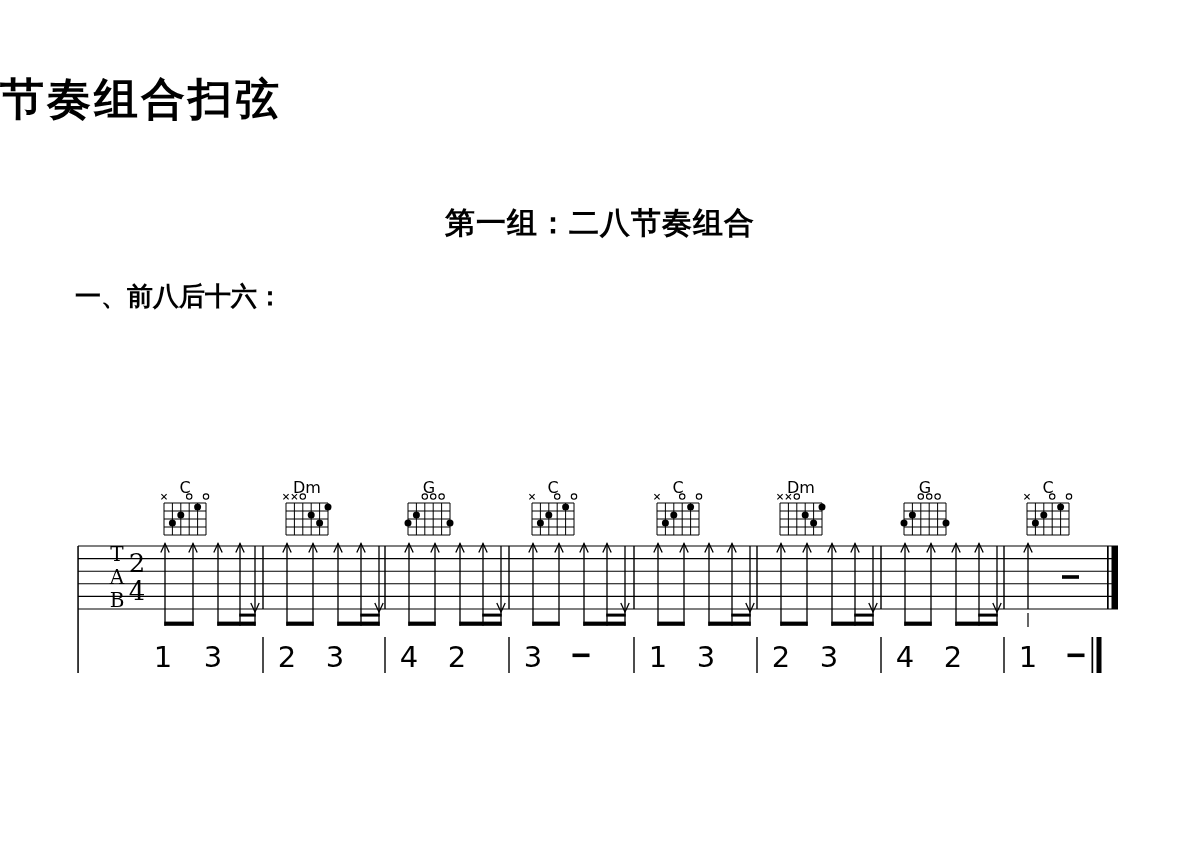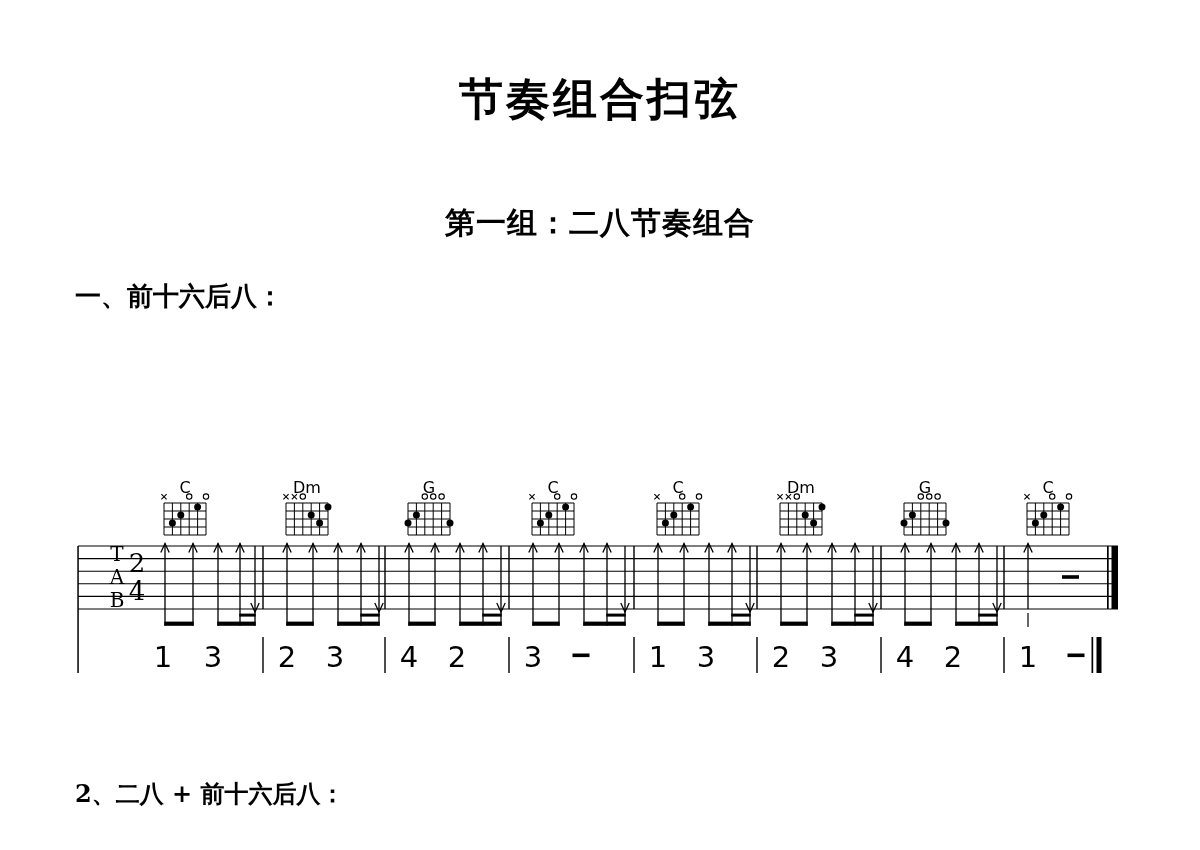--- a/index.html
+++ b/index.html
@@ -1,33 +1,33 @@
 <!DOCTYPE html>
 <html><head>
 <meta charset="utf-8">
 <style>
   html,body{margin:0;padding:0;background:#fff;}
   .page{position:relative;width:1200px;height:850px;background:#ffffff;color:#000;
         font-family:"DejaVu Serif", serif;overflow:hidden;}
-  .doc-title{position:absolute;top:70px;left:0;right:0;text-align:center;
+  .doc-title{position:absolute;top:70px;left:0;right:0;text-align:left;
              font-size:44px;font-weight:bold;letter-spacing:3px;}
   .doc-subtitle{position:absolute;top:203px;left:0;right:0;text-align:center;
                 font-size:30px;font-weight:bold;letter-spacing:1px;}
   .sec-heading{position:absolute;top:279px;left:75px;font-size:26px;font-weight:bold;}
   .ex1-label{position:absolute;top:398px;left:75px;font-size:24px;font-weight:bold;}
   .ex2-label{position:absolute;top:778px;left:75px;font-size:24px;font-weight:bold;}
   #tab-svg{position:absolute;top:0;left:0;}
 </style>
 </head>
 <body>
 
 <div class="page">
   <div class="doc-title">节奏组合扫弦</div>
   <div class="doc-subtitle">第一组：二八节奏组合</div>
-  <div class="sec-heading">一、前十六后八：</div>
+  <div class="sec-heading">一、前八后十六：</div>
   <svg id="tab-svg" width="1200" height="850" viewBox="0 0 1200 850" xmlns="http://www.w3.org/2000/svg">
       <line x1="78" y1="546" x2="1118" y2="546" stroke="#000000" stroke-width="1.1"></line>
       <line x1="78" y1="558.6" x2="1118" y2="558.6" stroke="#000000" stroke-width="1.1"></line>
       <line x1="78" y1="571.2" x2="1118" y2="571.2" stroke="#000000" stroke-width="1.1"></line>
       <line x1="78" y1="583.8" x2="1118" y2="583.8" stroke="#000000" stroke-width="1.1"></line>
       <line x1="78" y1="596.4" x2="1118" y2="596.4" stroke="#000000" stroke-width="1.1"></line>
       <line x1="78" y1="609" x2="1118" y2="609" stroke="#000000" stroke-width="1.1"></line>
       <text x="117" y="561" font-size="20" font-family="&quot;DejaVu Serif&quot;, serif" text-anchor="middle" font-weight="normal" fill="#000000">T</text>
       <text x="117" y="584" font-size="20" font-family="&quot;DejaVu Serif&quot;, serif" text-anchor="middle" font-weight="normal" fill="#000000">A</text>
       <text x="117" y="607" font-size="20" font-family="&quot;DejaVu Serif&quot;, serif" text-anchor="middle" font-weight="normal" fill="#000000">B</text>
@@ -341,14 +341,13 @@
         <circle cx="1069" cy="496.6" r="2.7" fill="none" stroke="#000000" stroke-width="1.1"></circle>
         <circle cx="1035.4" cy="523" r="3.5" fill="#000000"></circle>
         <circle cx="1043.8" cy="515" r="3.5" fill="#000000"></circle>
         <circle cx="1060.6" cy="507" r="3.5" fill="#000000"></circle>
       </g>
       <rect x="1107" y="546" width="1.7" height="63" fill="#000000"></rect>
       <rect x="1111.5" y="546" width="6.5" height="63" fill="#000000"></rect>
       <rect x="1091.5" y="637" width="1.7" height="36" fill="#000000"></rect>
       <rect x="1096.5" y="637" width="5" height="36" fill="#000000"></rect>
     </svg>
-  <div class="ex2-label">2、二八 + 前十六后八：</div>
 </div>
 
 </body></html>

